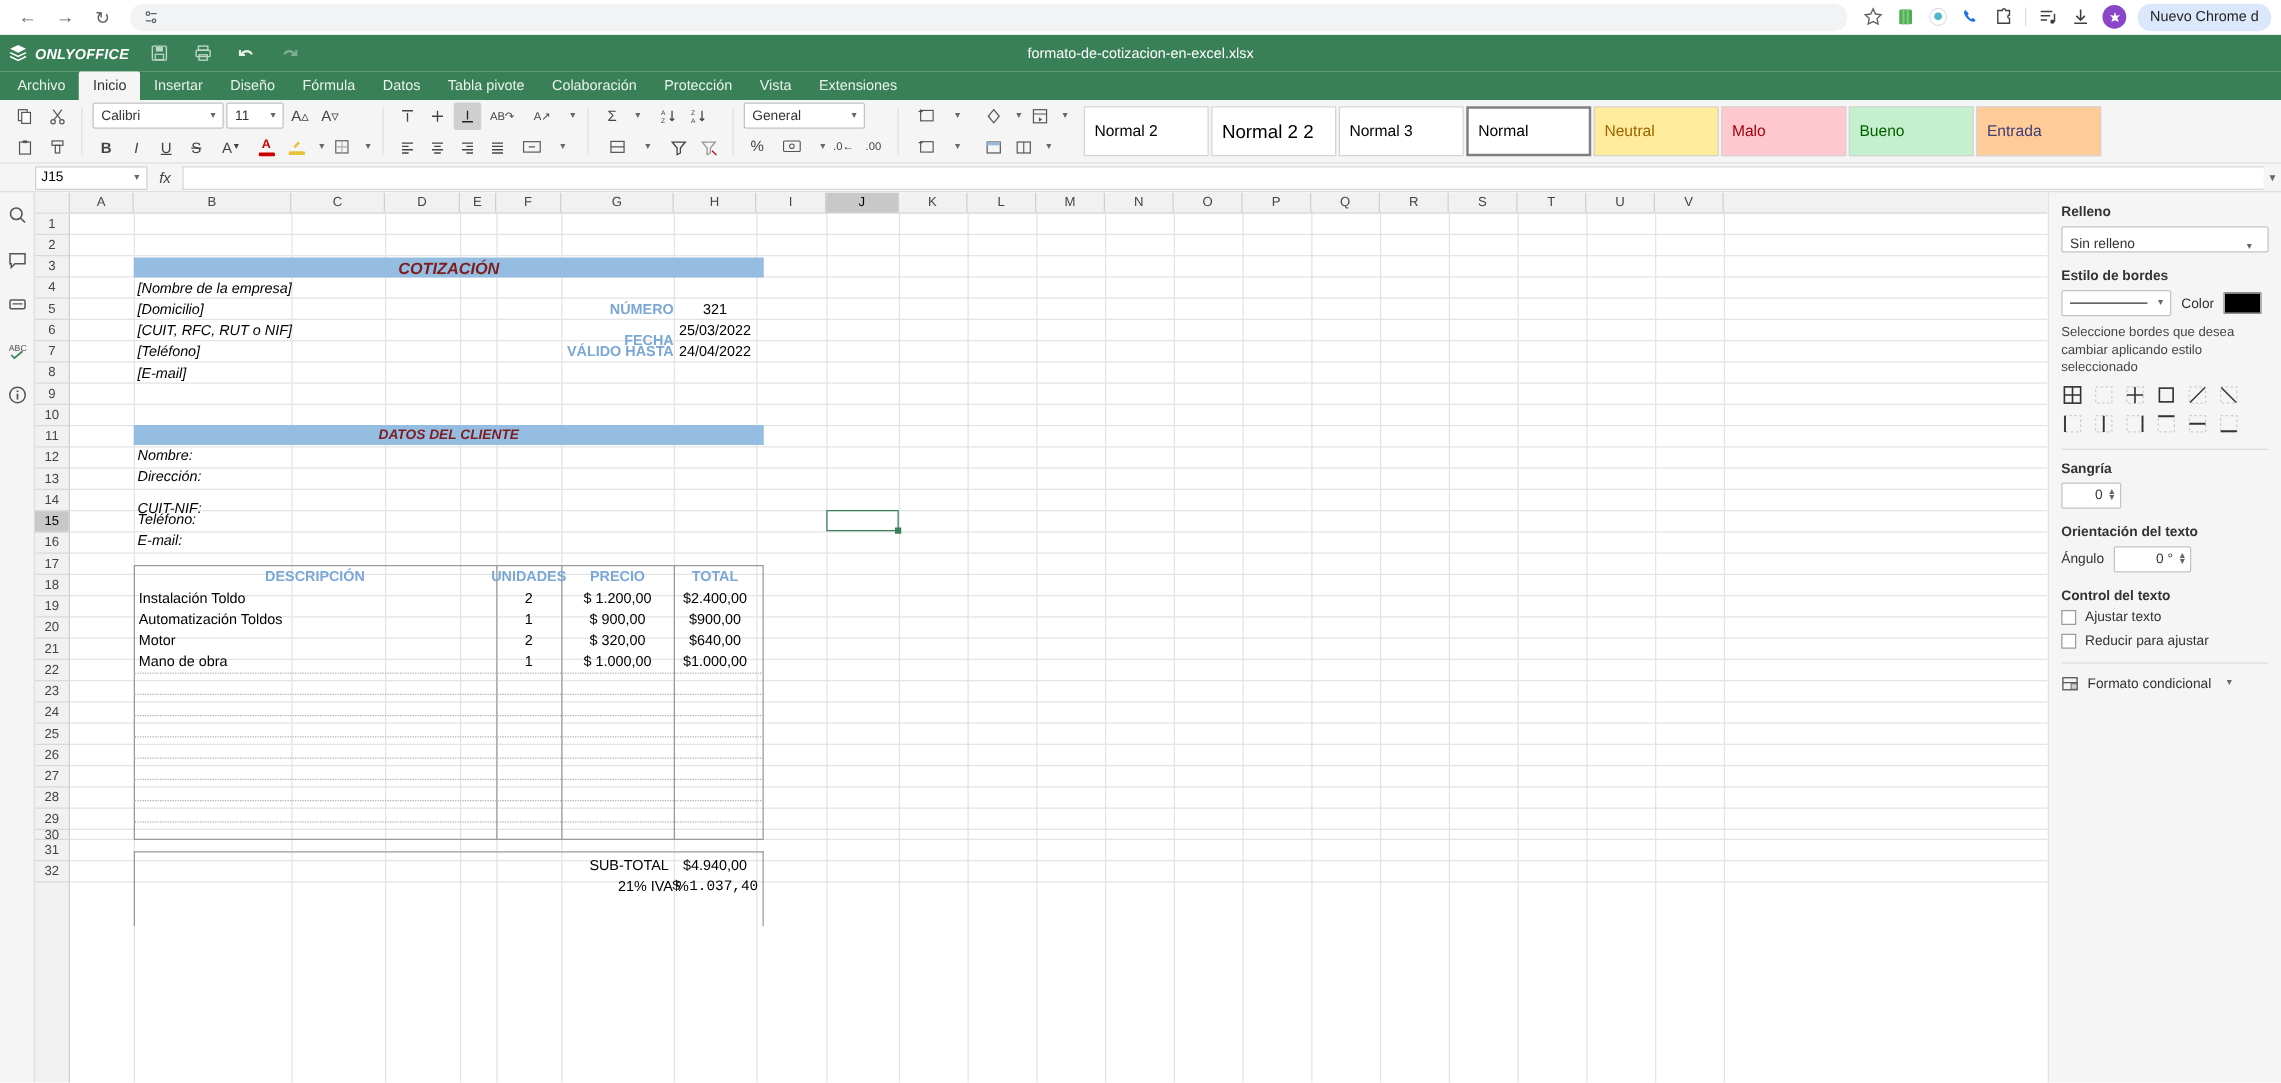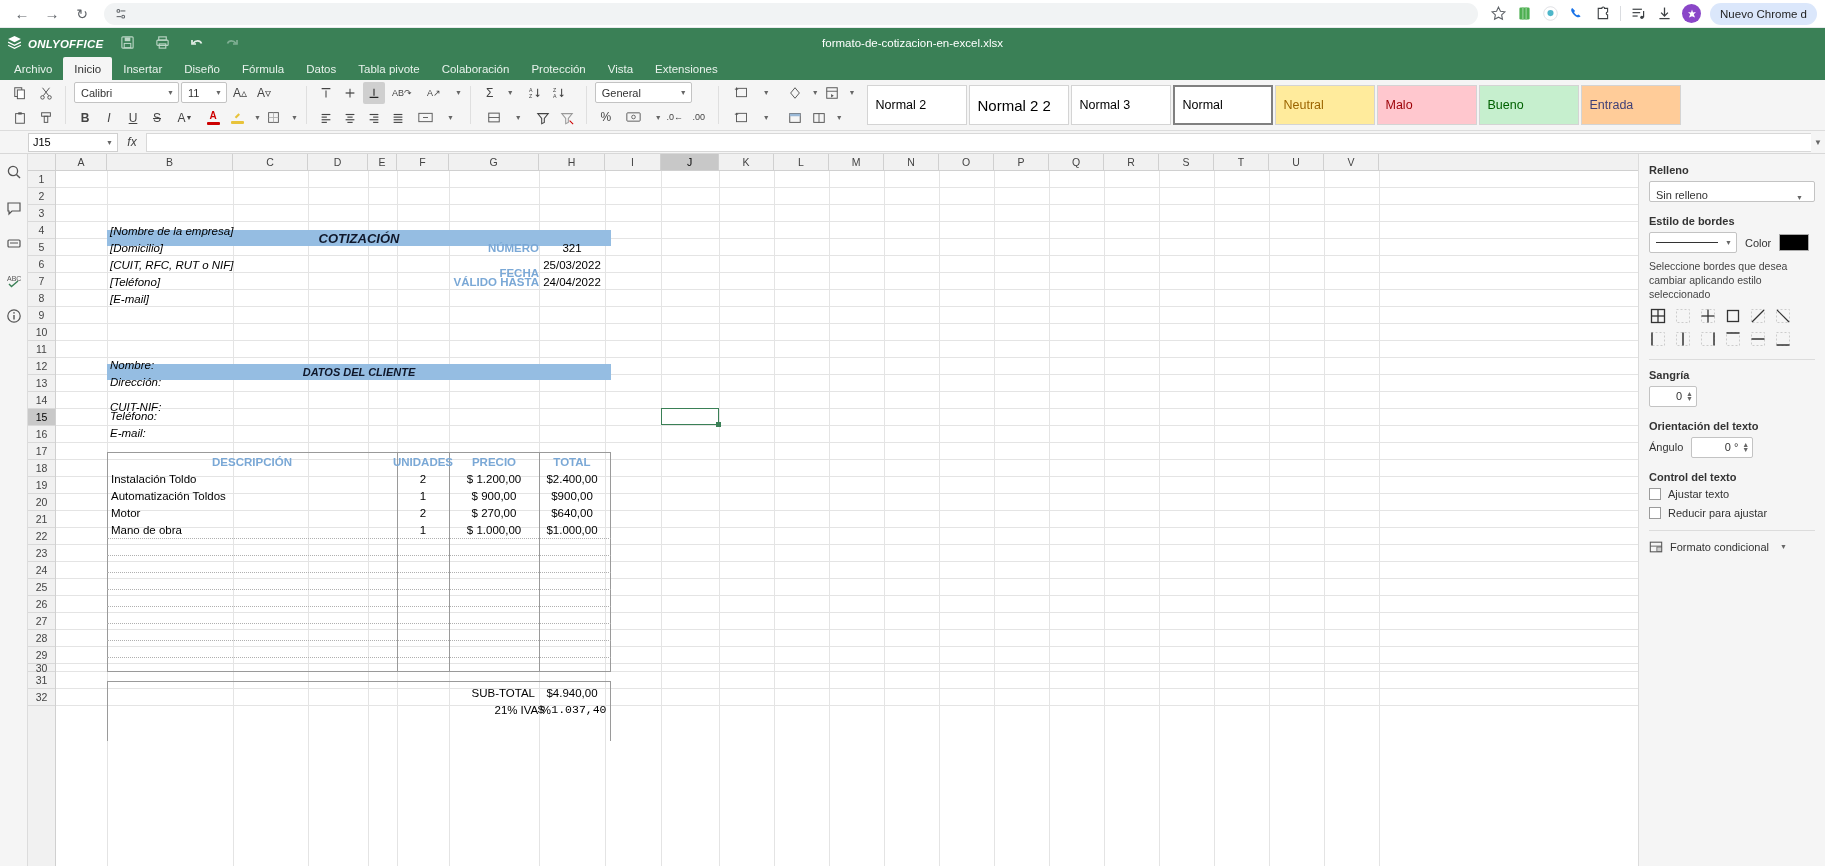--- a/index.html
+++ b/index.html
@@ -147,24 +147,23 @@
   .rh.sel { background: #c8c8c8; color: #000; }
 
   .cells { position: relative; flex: 1; background: #fff; overflow: hidden; }
   .hline { position: absolute; left: 0; right: 0; height: 1px; background: #e4e4e4; }
   .vline { position: absolute; top: 0; height: 697px; width: 1px; background: #e4e4e4; }
 
   .cell { position: absolute; font-size: 11.5px; color: #000; display: flex; align-items: center; white-space: nowrap; }
   .c-center { justify-content: center; }
   .c-right { justify-content: flex-end; }
   .band {
-    position: absolute; background: #95bde2; color: #0f172a; font-style: italic;
+    position: absolute; background: #95bde2; color: #7f1d1d; font-style: italic;
     font-weight: bold; display: flex; align-items: center; justify-content: center;
     font-size: 13px;
-    margin-top: 24px;
   }
   .band.small { font-size: 11px; }
   .italic { font-style: italic; }
   .blue-lbl { color: #7aa8d6; font-weight: bold; }
   .tbl-head { color: #7aa8d6; font-weight: bold; font-size: 11.5px; }
 
   .sel-cell {
     position: absolute; border: 1.5px solid #3a8056; background: transparent;
   }
   .sel-handle {
@@ -844,21 +843,21 @@
         <div class="cell c-center" style="left:393px; top:299px; width:90px; height:17px;">$ 1.200,00</div>
         <div class="cell c-center" style="left:483px; top:299px; width:66px; height:17px;">$2.400,00</div>
 
         <div class="cell" style="left:55px; top:316px; width:280px; height:17px;">Automatización Toldos</div>
         <div class="cell c-center" style="left:341px; top:316px; width:52px; height:17px;">1</div>
         <div class="cell c-center" style="left:393px; top:316px; width:90px; height:17px;">$ 900,00</div>
         <div class="cell c-center" style="left:483px; top:316px; width:66px; height:17px;">$900,00</div>
 
         <div class="cell" style="left:55px; top:333px; width:280px; height:17px;">Motor</div>
         <div class="cell c-center" style="left:341px; top:333px; width:52px; height:17px;">2</div>
-        <div class="cell c-center" style="left:393px; top:333px; width:90px; height:17px;">$ 270,00</div>
+        <div class="cell c-center" style="left:393px; top:333px; width:90px; height:17px;">$ 320,00</div>
         <div class="cell c-center" style="left:483px; top:333px; width:66px; height:17px;">$640,00</div>
 
         <div class="cell" style="left:55px; top:350px; width:280px; height:17px;">Mano de obra</div>
         <div class="cell c-center" style="left:341px; top:350px; width:52px; height:17px;">1</div>
         <div class="cell c-center" style="left:393px; top:350px; width:90px; height:17px;">$ 1.000,00</div>
         <div class="cell c-center" style="left:483px; top:350px; width:66px; height:17px;">$1.000,00</div>
 
         <div class="dash-h" style="left:51px; top:367px; width:504px;"></div>
         <div class="dash-h" style="left:51px; top:384px; width:504px;"></div>
         <div class="dash-h" style="left:51px; top:401px; width:504px;"></div>

